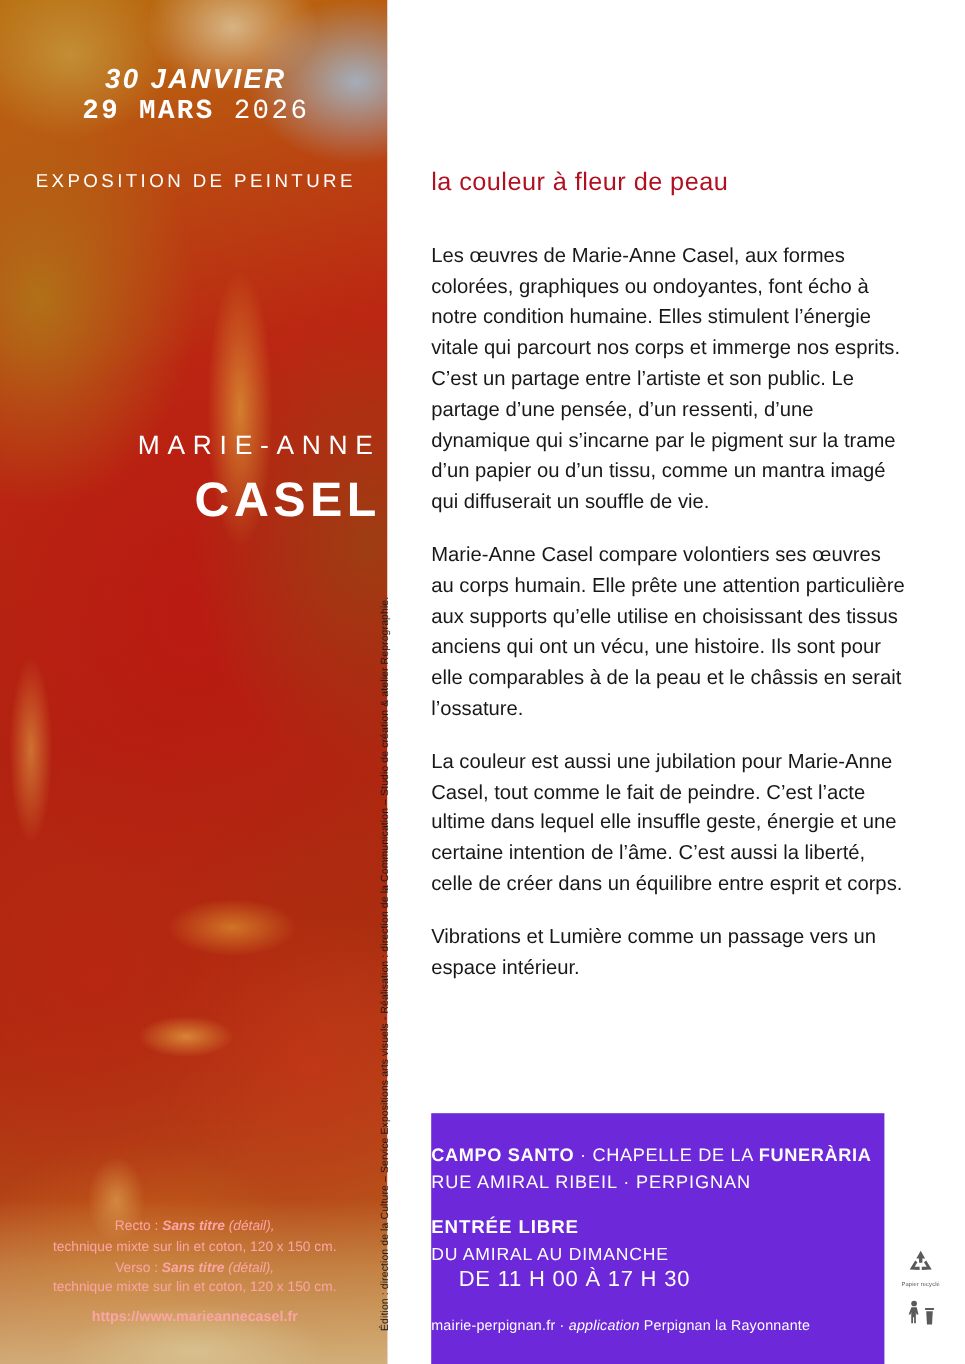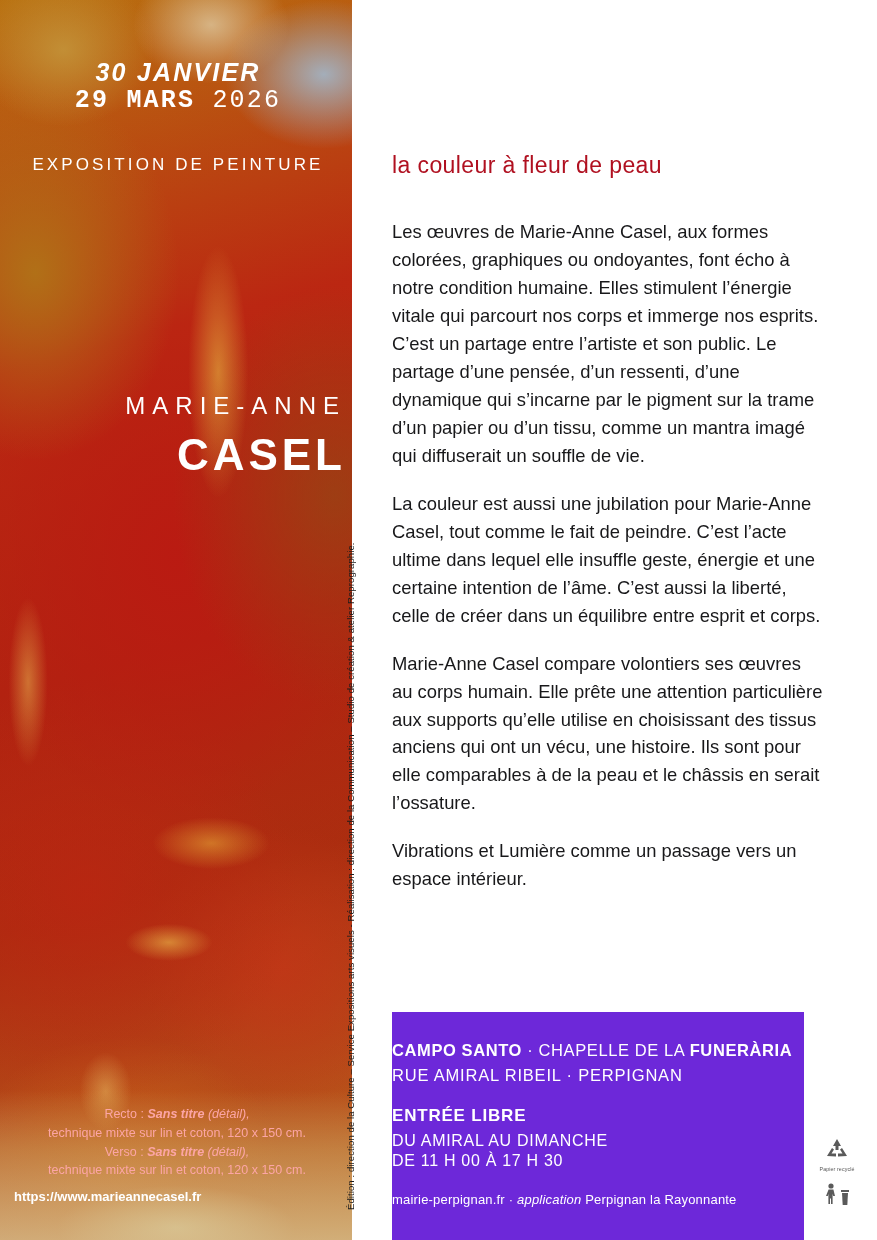--- a/index.html
+++ b/index.html
@@ -128,22 +128,22 @@
     font-size: 12.5px;
     line-height: 1.5;
   }
   .poster-credits i { font-style: italic; }
   .poster-credits b { font-weight: 700; font-style: italic; }
   .poster-url {
     position: absolute;
     left: 14px;
     bottom: 36px;
     width: 326px;
-    text-align: left;
-    color: #ffffff;
+    text-align: center;
+    color: #fca5a5;
     font-size: 13px;
     font-weight: 700;
   }
 
   
   .vertical-credit {
     position: absolute;
     left: 356px;
     bottom: 30px;
     font-size: 9.5px;
@@ -214,23 +214,24 @@
     font-weight: 700;
     letter-spacing: 0.8px;
     margin-top: 21px;
   }
   .info-days {
     font-size: 16px;
     letter-spacing: 0.7px;
     margin-top: 6px;
   }
   .info-hours {
-    font-size: 16px;
+    font-size: 20px;
     letter-spacing: 0.7px;
     margin-top: 2px;
+    padding-left: 25px;
   }
   .info-foot {
     font-size: 13px;
     margin-top: 22px;
     letter-spacing: 0.2px;
   }
   .info-foot i { font-style: italic; }
 
   
   .pictos {
@@ -290,22 +291,22 @@
 
     <div class="poster-url">https://www.marieannecasel.fr</div>
   </div>
 
   <div class="vertical-credit">Édition : direction de la Culture – Service Expositions arts visuels - Réalisation : direction de la Communication – Studio de création &amp; atelier Reprographie.</div>
 
   <div class="content">
     <div class="headline">la couleur à fleur de peau</div>
     <div class="body-copy">
       <p>Les œuvres de Marie-Anne Casel, aux formes colorées, graphiques ou ondoyantes, font écho à notre condition humaine. Elles stimulent l’énergie vitale qui parcourt nos corps et immerge nos esprits. C’est un partage entre l’artiste et son public. Le partage d’une pensée, d’un ressenti, d’une dynamique qui s’incarne par le pigment sur la trame d’un papier ou d’un tissu, comme un mantra imagé qui diffuserait un souffle de vie.</p>
+      <p>Marie-Anne Casel compare volontiers ses œuvres au corps humain. Elle prête une attention particulière aux supports qu’elle utilise en choisissant des tissus anciens qui ont un vécu, une histoire. Ils sont pour elle comparables à de la peau et le châssis en serait l’ossature.</p>
       <p>La couleur est aussi une jubilation pour Marie-Anne Casel, tout comme le fait de peindre. C’est l’acte ultime dans lequel elle insuffle geste, énergie et une certaine intention de l’âme. C’est aussi la liberté, celle de créer dans un équilibre entre esprit et corps.</p>
-      <p>Marie-Anne Casel compare volontiers ses œuvres au corps humain. Elle prête une attention particulière aux supports qu’elle utilise en choisissant des tissus anciens qui ont un vécu, une histoire. Ils sont pour elle comparables à de la peau et le châssis en serait l’ossature.</p>
       <p>Vibrations et Lumière comme un passage vers un espace intérieur.</p>
     </div>
   </div>
 
   <div class="info-block">
     <div class="info-venue">
       <b>CAMPO SANTO</b><span> · </span><span>CHAPELLE DE LA </span><b>FUNERÀRIA</b>
     </div>
     <div class="info-street">RUE AMIRAL RIBEIL · PERPIGNAN</div>
     <div class="info-entry">ENTRÉE LIBRE</div>

